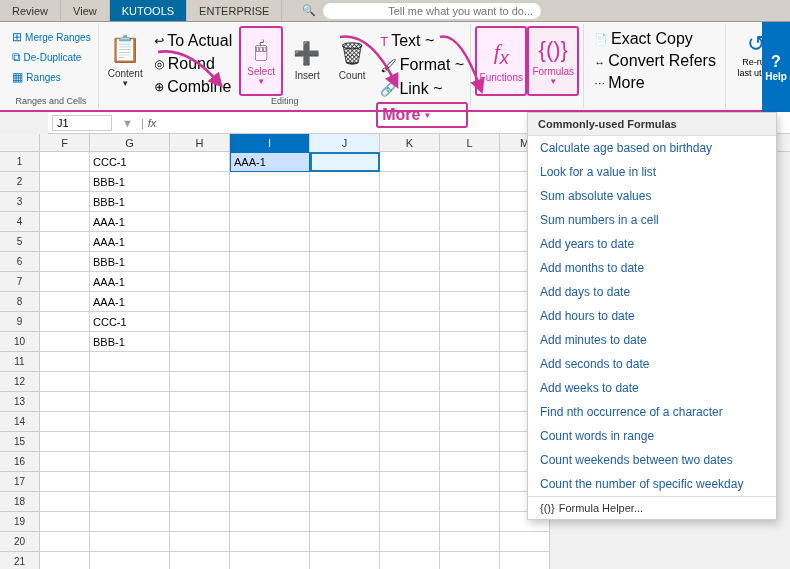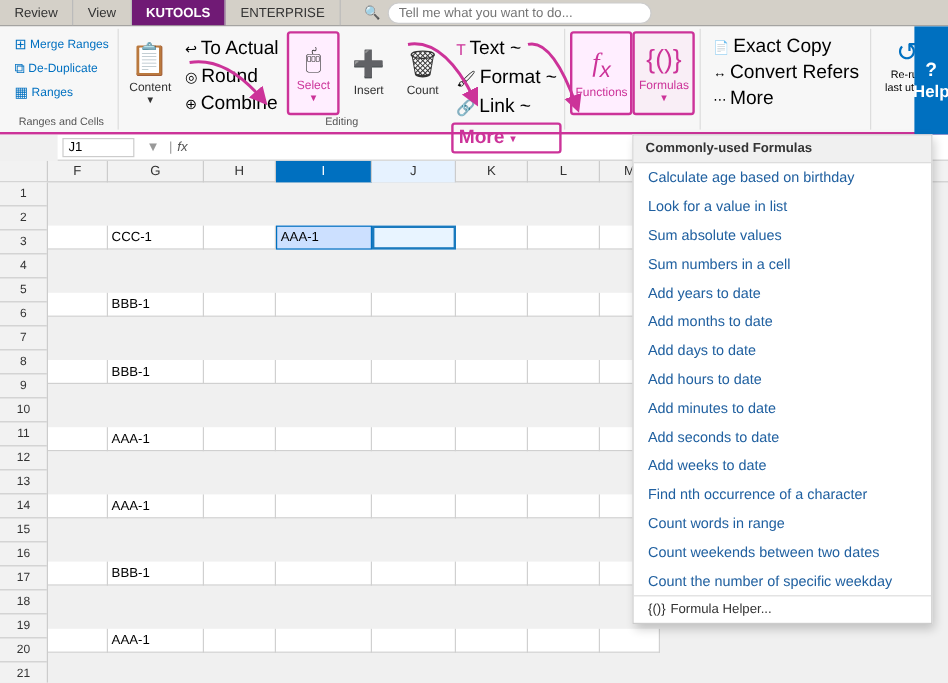--- a/index.html
+++ b/index.html
@@ -15,23 +15,23 @@
     }
     .tab-item {
       padding: 2px 12px;
       font-size: 11px;
       cursor: pointer;
       display: flex;
       align-items: center;
       border-right: 1px solid #bbb;
     }
     .tab-item.active {
-      background: #701a75;
+      background: #0369a1;
       color: white;
-      font-weight: bold;
+      font-weight: normal;
     }
     .tab-item:not(.active) { color: #333; }
 
     
     .ribbon {
       background: #f7f7f7;
       border-bottom: 2px solid #cc3399;
       height: 90px;
       display: flex;
       align-items: stretch;
@@ -163,21 +163,20 @@
     }
 
     .grid-cells {
       flex: 1;
       display: flex;
       flex-direction: column;
     }
     .grid-row {
       display: flex;
       height: 20px;
-      margin-top: 36px;
     }
     .cell {
       border-right: 1px solid #d0d0d0;
       border-bottom: 1px solid #d0d0d0;
       font-size: 11px;
       padding: 1px 3px;
       display: flex;
       align-items: center;
       white-space: nowrap;
       overflow: hidden;
@@ -299,21 +298,21 @@
 </head>
 <body>
 
 <div class="tab-bar">
   <div class="tab-item">Review</div>
   <div class="tab-item">View</div>
   <div class="tab-item active">KUTOOLS</div>
   <div class="tab-item">ENTERPRISE</div>
   <div style="flex:1; display:flex; align-items:center; padding-left:20px;">
     <span style="font-size:11px; color:#555;">🔍</span>
-    <input type="text" class="search-input" style="border: 1px solid rgb(204, 204, 204); border-radius: 10px; padding: 2px 8px; font-size: 11px; width: 220px; margin-left: 6px;" placeholder="Tell me what you want to do...">
+    <input type="text" class="search-input" style="border: 1px solid rgb(204, 204, 204); border-radius: 10px; padding: 2px 8px; font-size: 11px; width: 220px; margin-left: 6px; text-align: right;" placeholder="Tell me what you want to do...">
   </div>
 </div>
 
 <div class="ribbon">
 
   <div class="group-ranges">
     <div style="display:flex; flex-direction:column; gap:2px; margin-top:2px; font-size:10px; color:#0070c0;">
       <div class="ribbon-small-item">
         <span style="font-size:12px;">⊞</span> Merge Ranges
       </div>
@@ -419,21 +418,21 @@
     </div>
   </div>
 
   <div class="rerun-btn" style="margin:2px 4px; margin-bottom:14px; position:relative;">
     <span class="icon" style="font-size:22px; color:#0070c0;">↺</span>
     <span style="font-size:9px; text-align:center; line-height:1.2;">Re-run last utility</span>
   </div>
 
   <div class="help-btn">
     <span style="font-size:16px; font-weight:bold;">?</span>
-    <span style="font-size:14px;">Help</span>
+    <span style="font-size:10px;">Help</span>
   </div>
 
   <svg style="position:absolute; left:148px; top:20px; width:90px; height:75px; pointer-events:none; z-index:10;">
     <defs>
       <marker id="arrowhead1" markerWidth="8" markerHeight="8" refX="3" refY="3" orient="auto">
         <path d="M 0 0 L 6 3 L 0 6 Z" fill="#cc3399"></path>
       </marker>
     </defs>
     <path d="M 10 10 Q 40 5 70 40" stroke="#cc3399" stroke-width="2.5" fill="none" marker-end="url(#arrowhead1)"></path>
   </svg>

